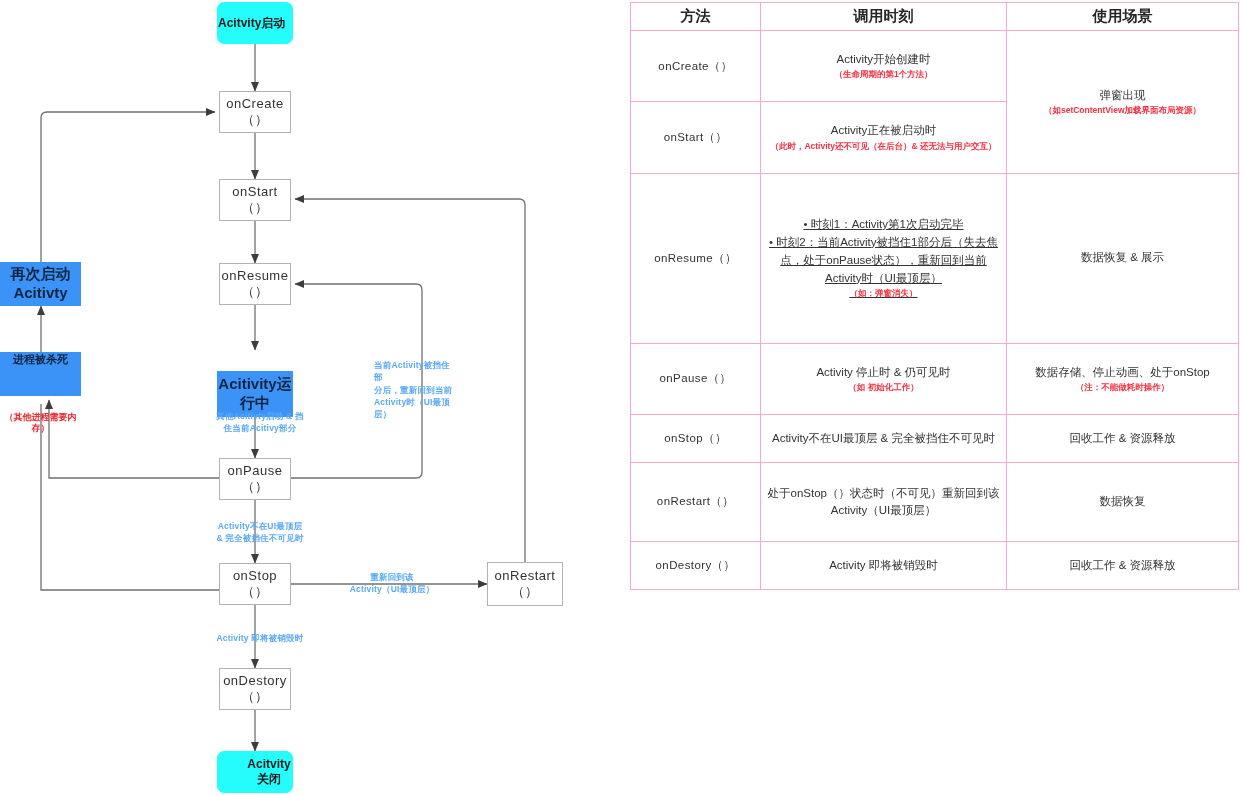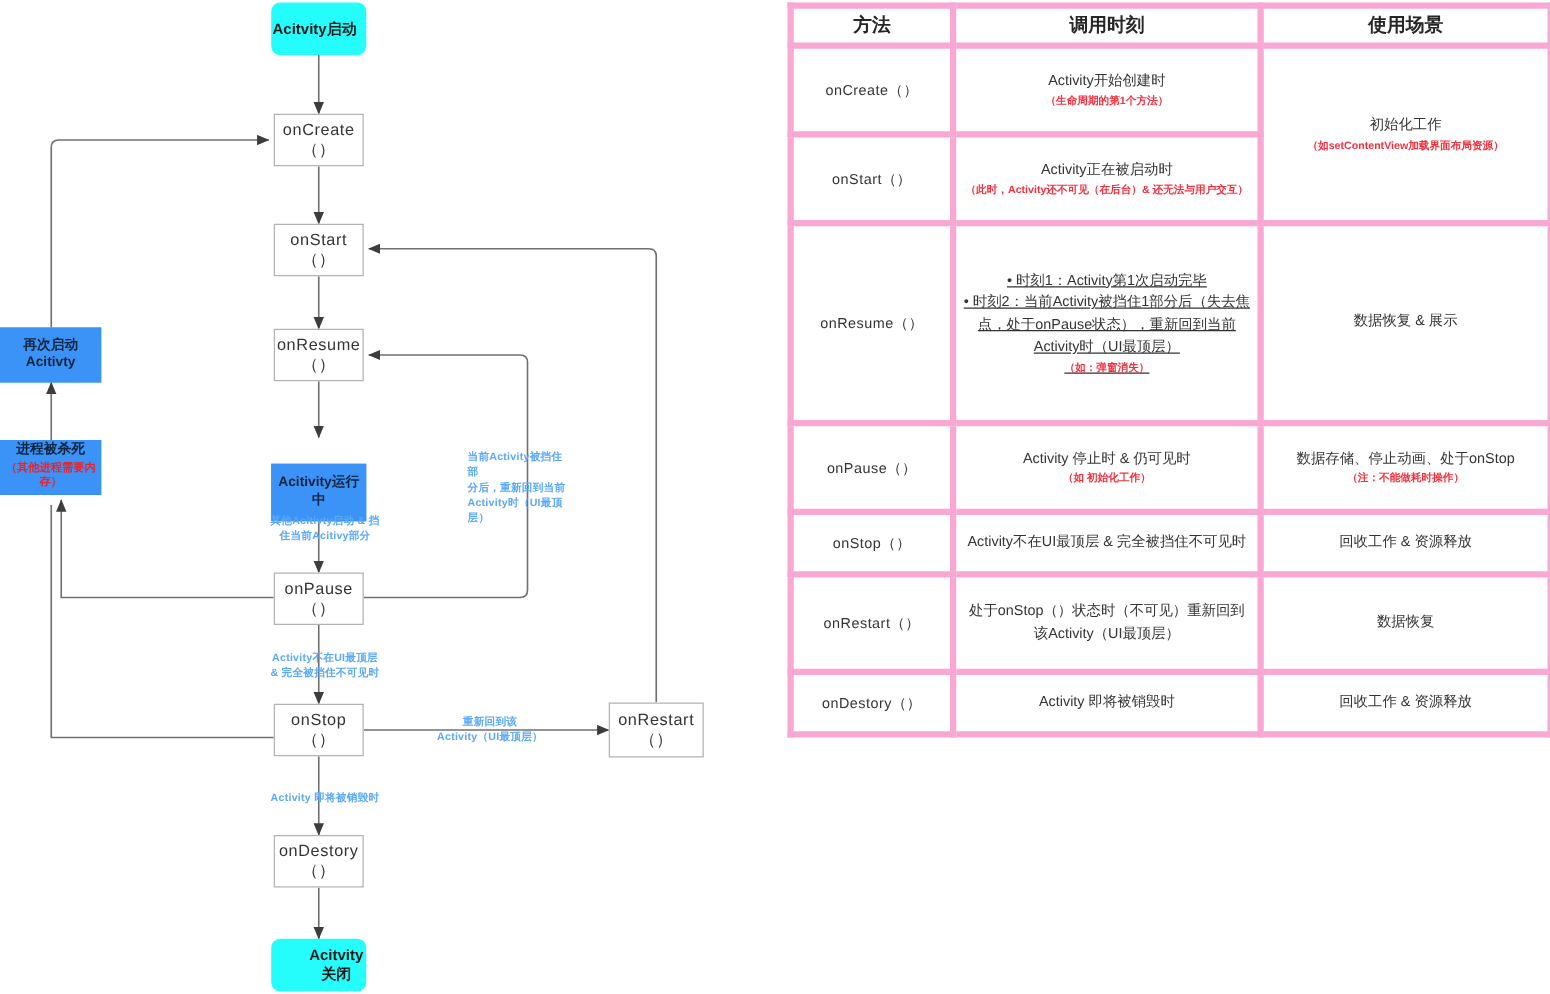--- a/index.html
+++ b/index.html
@@ -9,34 +9,34 @@
   #canvas{position:absolute;left:0;top:0;width:1240px;height:795px;}
 
   
   .node{position:absolute;box-sizing:border-box;display:flex;align-items:center;
         justify-content:flex-start;text-align:center;line-height:1.25;}
   .node-proc{background:#ffffff;border:1px solid #b3b3b3;color:#333333;
              font-size:13px;letter-spacing:.5px;}
   .node-term{background:#25fdfd;border:1px solid #25fdfd;border-radius:7px;
              color:#1a1a1a;font-size:12px;font-weight:600;}
   .node-state{background:#3b93f7;border:1px solid #3b93f7;color:#10243f;
-              font-size:11px;font-weight:600;}
+              font-size:15px;font-weight:600;}
   .node-state.small{font-size:11px;flex-direction:column;}
   .node-state .sub{color:#e8232a;font-size:9px;font-weight:700;margin-top:2px;}
 
   
   .elabel{position:absolute;color:#5aa9f8;font-size:8.5px;line-height:1.45;
           text-align:center;font-weight:700;letter-spacing:.2px;}
   .elabel.ml{text-align:left;}
 
   
   #tablewrap{position:absolute;left:630px;top:2px;width:608px;height:588px;}
   table.lc{border-collapse:collapse;width:608px;height:588px;
            table-layout:fixed;}
-  table.lc td,table.lc th{border:5px solid #f9a8d4;text-align:center;
+  table.lc td,table.lc th{border:1px solid #f9a8d4;text-align:center;
            vertical-align:middle;color:#333333;padding:4px 6px;
            box-sizing:border-box;}
   table.lc th{font-size:15px;font-weight:700;color:#262626;}
   td.m{font-size:11.5px;letter-spacing:.4px;}
   td.t{font-size:11.5px;line-height:1.5;}
   td.s{font-size:11.5px;line-height:1.5;}
   .note{display:block;color:#f4313f;font-size:8.5px;font-weight:700;
         margin-top:1px;line-height:1.4;}
   .bullets{text-align:left;text-decoration:underline;}
   .bullets .bl{font-size:11.5px;line-height:1.55;}
@@ -121,21 +121,21 @@
 </div>
 
 <div class="node node-proc" style="left:487px;top:562px;width:76px;height:44px;">
   <span>onRestart（）</span>
 </div>
 
 <div class="node node-state" style="left:0px;top:262px;width:81px;height:44px;">
   <span>再次启动Acitivty</span>
 </div>
 
-<div class="node node-state small" style="left:0px;top:352px;width:81px;height:44px;flex-direction:column;">
+<div class="node node-state small" style="left:0px;top:352px;width:81px;height:44px;flex-direction:column;gap:43px;">
   <span>进程被杀死</span>
   <span class="sub">（其他进程需要内存）</span>
 </div>
 
 <div class="elabel" style="left:196px;top:410px;width:128px;">
   其他Acitivty启动 &amp; 挡<br>住当前Acitivy部分
 </div>
 
 <div class="elabel" style="left:196px;top:520px;width:128px;">
   Activity不在UI最顶层<br>&amp; 完全被挡住不可见时
@@ -163,21 +163,21 @@
     </tr>
   </thead>
   <tbody>
     <tr>
       <td class="m">onCreate（）</td>
       <td class="t">
         <span>Activity开始创建时</span>
         <span class="note">（生命周期的第1个方法）</span>
       </td>
       <td class="s" rowspan="2">
-        <span>初始化工作</span>
+        <span>弹窗出现</span>
         <span class="note">（如setContentView加载界面布局资源）</span>
       </td>
     </tr>
     <tr>
       <td class="m">onStart（）</td>
       <td class="t">
         <span>Activity正在被启动时</span>
         <span class="note">（此时，Activity还不可见（在后台）&amp; 还无法与用户交互）</span>
       </td>
     </tr>

